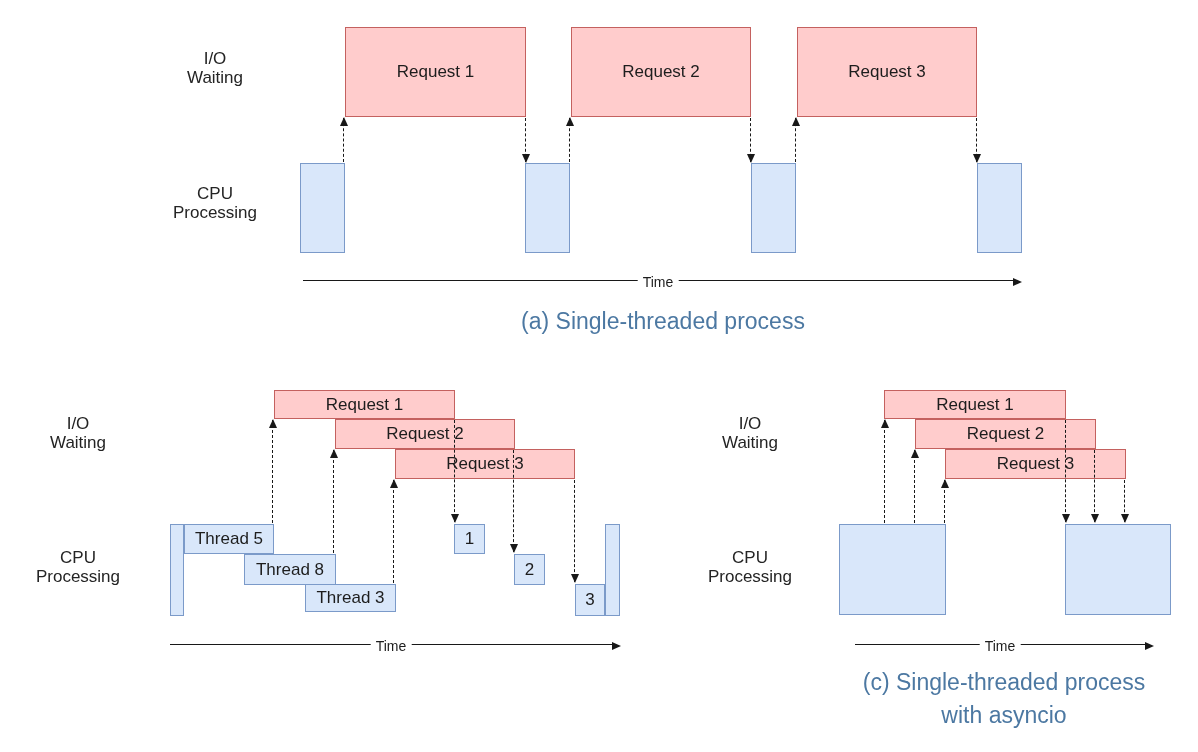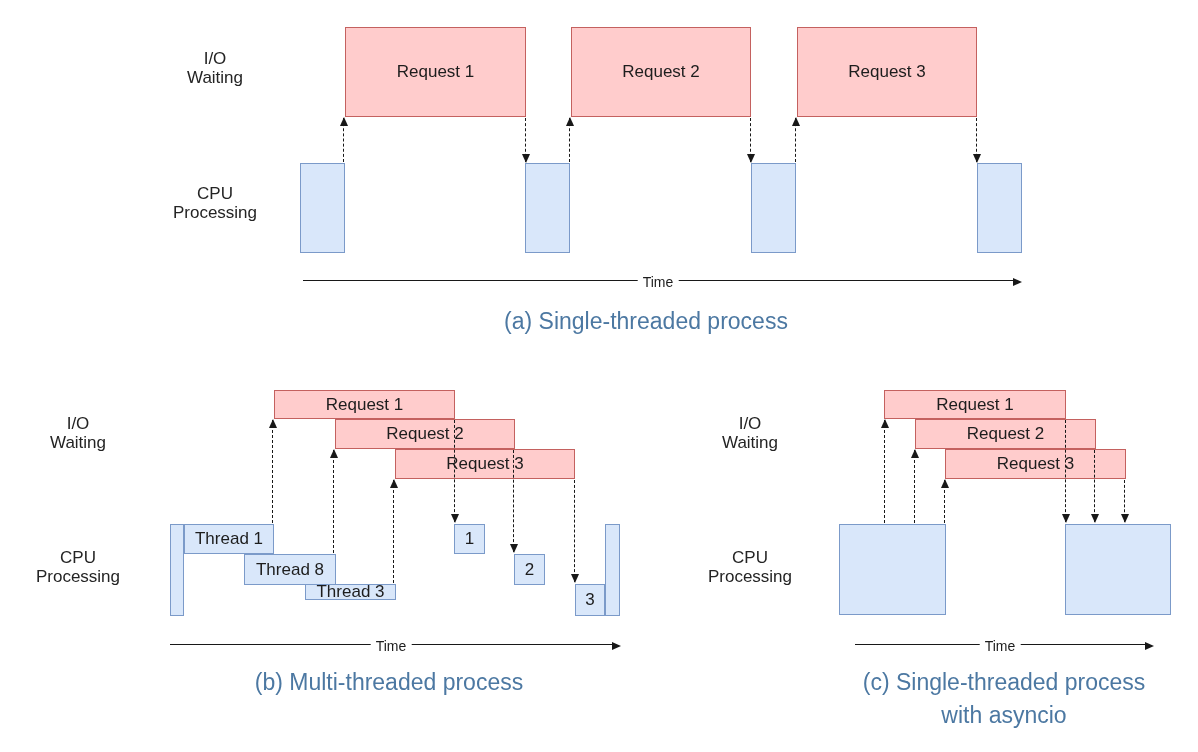--- a/index.html
+++ b/index.html
@@ -73,37 +73,37 @@
       </div>
     <div class="arr down" style="left:976px;top:118px;height:44px">
         <span class="head"></span>
       </div>
 
     <div class="taxis" style="left:303px;top:280px;width:710px">
       <span class="tip"></span>
       <span class="tlabel">Time</span>
     </div>
 
-    <div class="caption" style="left:346px;top:305px;width:600px">(a) Single-threaded process</div>
+    <div class="caption" style="left:363px;top:305px;width:600px">(a) Single-threaded process</div>
   </div>
 
   <div>
     <div class="side-label" style="left:28px;top:414px;width:100px">I/O
 Waiting</div>
     <div class="side-label" style="left:18px;top:548px;width:120px">CPU
 Processing</div>
 
     <div class="box pink" style="left:274px;top:390px;width:181px;height:29px">Request 1</div>
     <div class="box pink" style="left:335px;top:419px;width:180px;height:30px">Request 2</div>
     <div class="box pink" style="left:395px;top:449px;width:180px;height:30px">Request 3</div>
 
     <div class="box blue" style="left:170px;top:524px;width:14px;height:92px"></div>
-    <div class="box blue" style="left:184px;top:524px;width:90px;height:30px">Thread 1</div>
+    <div class="box blue" style="left:184px;top:524px;width:90px;height:30px">Thread 5</div>
     <div class="box blue" style="left:244px;top:554px;width:92px;height:31px">Thread 8</div>
-    <div class="box blue" style="left:305px;top:584px;width:91px;height:16px">Thread 3</div>
+    <div class="box blue" style="left:305px;top:584px;width:91px;height:28px">Thread 3</div>
     <div class="box blue" style="left:454px;top:524px;width:31px;height:30px">1</div>
     <div class="box blue" style="left:514px;top:554px;width:31px;height:31px">2</div>
     <div class="box blue" style="left:575px;top:584px;width:30px;height:32px">3</div>
     <div class="box blue" style="left:605px;top:524px;width:15px;height:92px"></div>
 
     <div class="arr up" style="left:272px;top:420px;height:103px">
         <span class="head"></span>
       </div>
     <div class="arr up" style="left:333px;top:450px;height:103px">
         <span class="head"></span>
@@ -120,21 +120,20 @@
     <div class="arr down" style="left:574px;top:480px;height:102px">
         <span class="head"></span>
       </div>
 
     <div class="taxis" style="left:170px;top:644px;width:442px">
       <span class="tip"></span>
       <span class="tlabel">Time</span>
     </div>
 
     <div class="caption" style="left:114px;top:666px;width:550px">
-      <div>(b) Multi-threaded process</div>
     </div>
   </div>
 
   <div>
     <div class="side-label" style="left:700px;top:414px;width:100px">I/O
 Waiting</div>
     <div class="side-label" style="left:690px;top:548px;width:120px">CPU
 Processing</div>
 
     <div class="box pink" style="left:884px;top:390px;width:182px;height:29px">Request 1</div>

